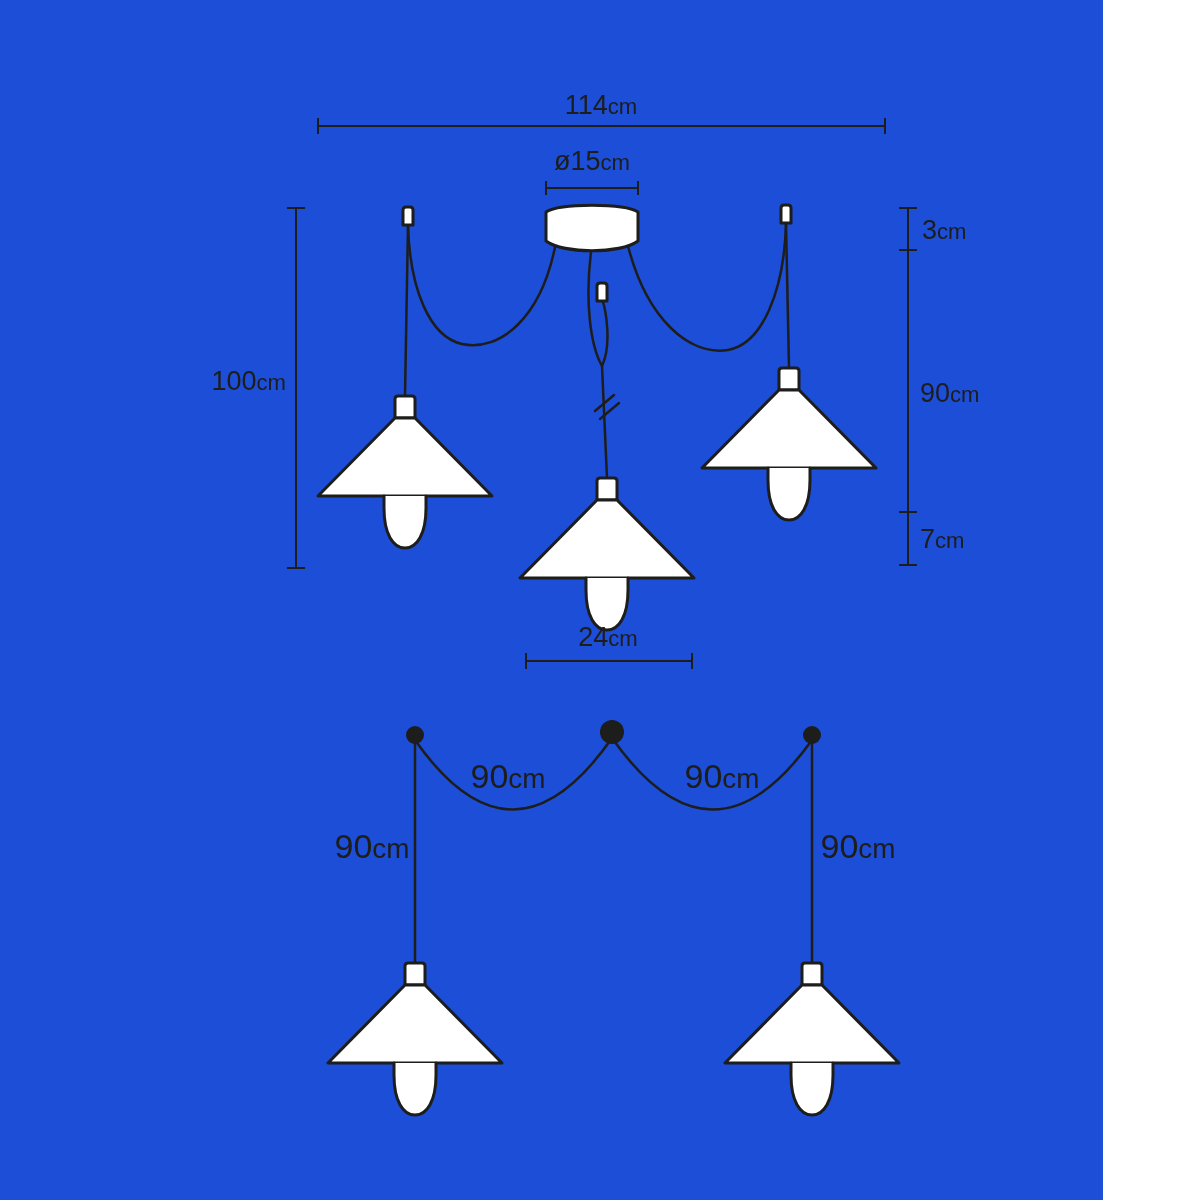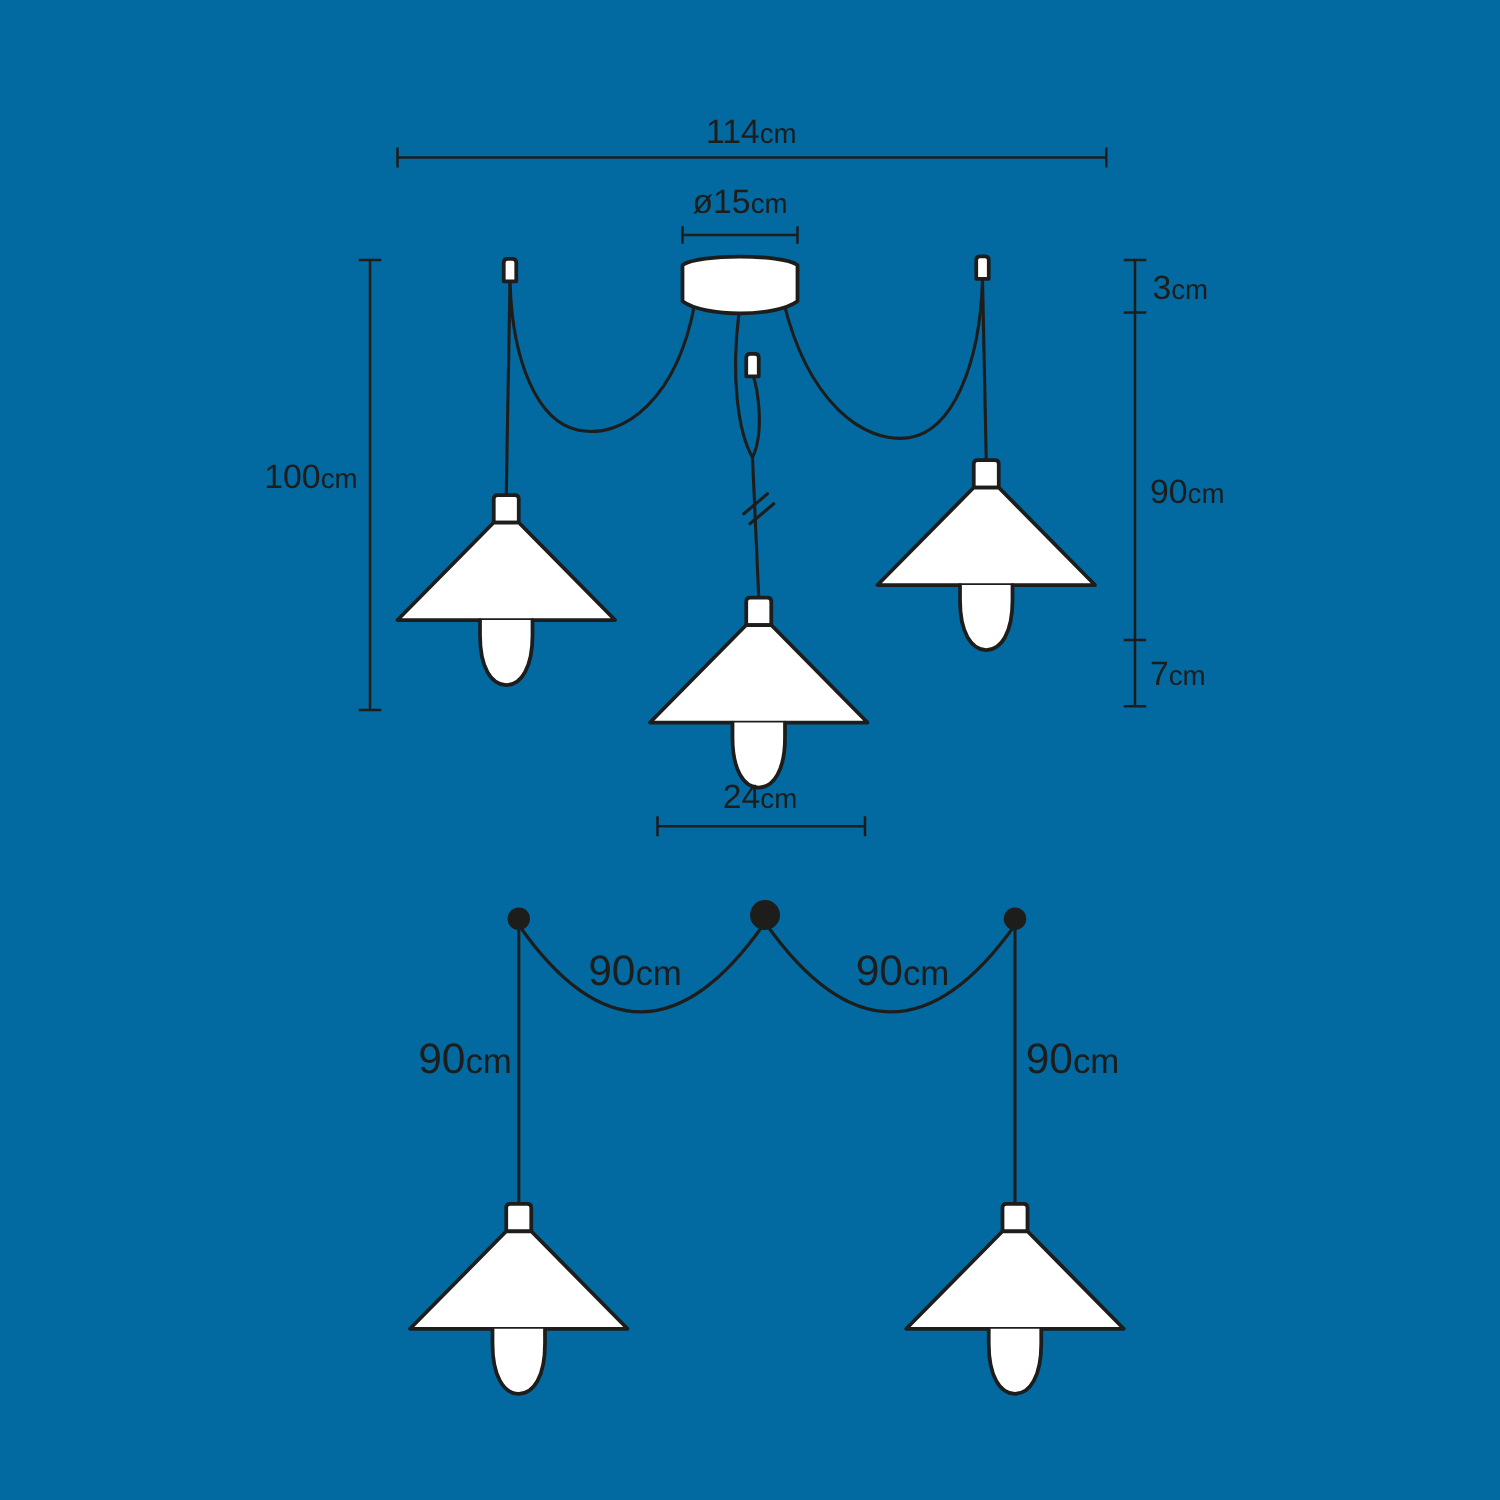--- a/index.html
+++ b/index.html
@@ -1,19 +1,19 @@
 <!DOCTYPE html>
 <html><head>
 <meta charset="utf-8">
 <style>
   html,body{margin:0;padding:0;background:#ffffff;}
   .canvas{
     position:relative;
-    width:1200px;height:1200px;
-    background:#0369a1;
+    width:1103px;height:1200px;
+    background:#1d4ed8;
     font-family:"Liberation Sans", sans-serif;
     overflow:hidden;
   }
   svg{display:block;}
   .outline{fill:#ffffff;stroke:#1d1d1b;stroke-width:3;stroke-linejoin:round;stroke-linecap:round;}
   .cable{fill:none;stroke:#1d1d1b;stroke-width:2.5;stroke-linecap:round;}
   .dim{stroke:#1d1d1b;stroke-width:2;fill:none;stroke-linecap:butt;}
   .dot{fill:#1d1d1b;stroke:none;}
   text{fill:#1d1d1b;font-family:"Liberation Sans", sans-serif;}
   .dim-label{font-size:27px;}

